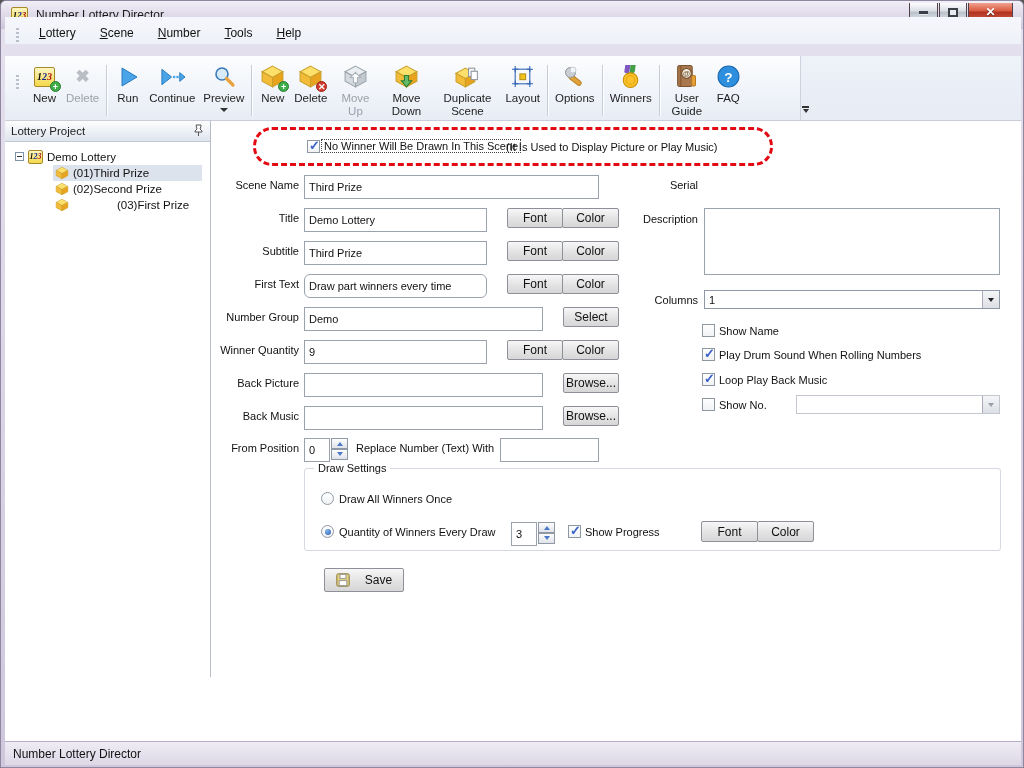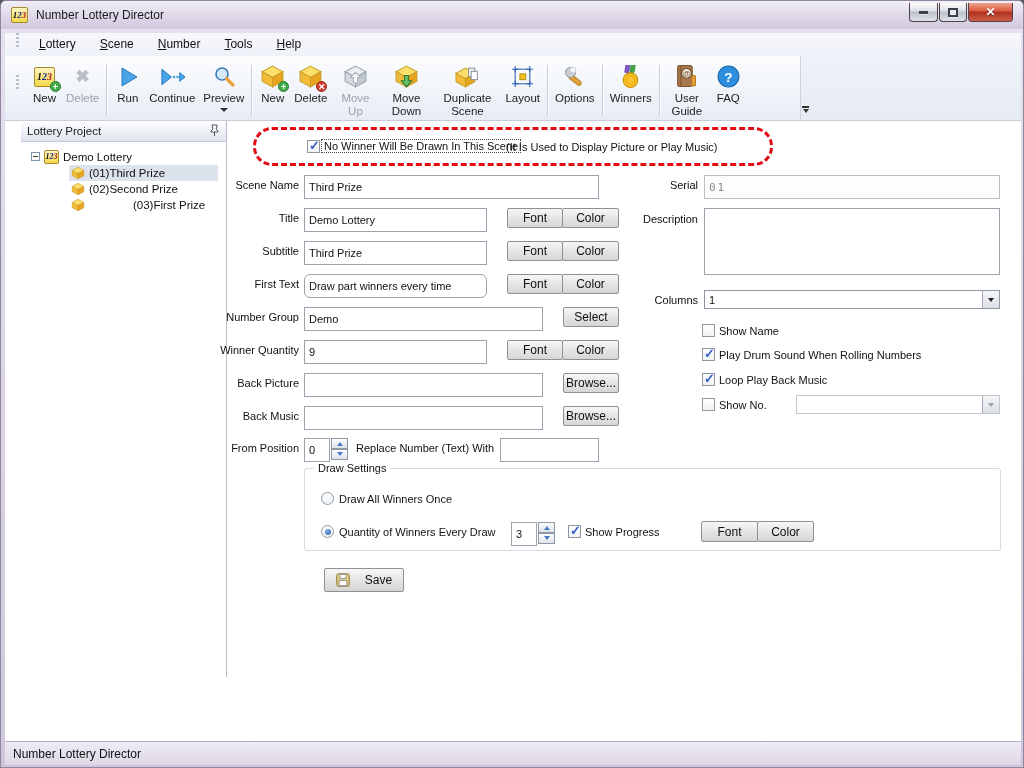--- a/index.html
+++ b/index.html
@@ -22,22 +22,22 @@
   .wbtn { height:19px; margin-top:2px; border:1px solid #50414d; border-top:none;
     border-radius:0 0 4px 4px; display:flex; align-items:center; justify-content:center;
     background:linear-gradient(#fdfdfd,#d9dee4 45%,#b9c1c9 50%,#dde2e7); }
   .wbtn.min { width:29px; } .wbtn.max { width:28px; margin-left:1px; }
   .wbtn.close { width:45px; margin-left:1px;
     background:linear-gradient(#f0a28f,#d9573b 45%,#b03020 50%,#cc5c45); }
   .glyph-min { width:9px; height:3px; background:#3a4049; box-shadow:0 1px 0 #fff8; }
   .glyph-max { width:10px; height:9px; border:2px solid #3a4049; box-shadow:0 1px 0 #fff8; background:#e8ecf0; }
   .glyph-close { color:#fff; font-weight:bold; font-size:12px; text-shadow:0 1px 1px #0008; }
   
-  .menubar { position:absolute; left:4px; top:32px; width:1016px; height:27px;
-    background:linear-gradient(#f6f7fc,#eef1f8); display:flex; align-items:flex-start; }
+  .menubar { position:absolute; left:4px; top:16px; width:1016px; height:27px;
+    background:linear-gradient(#f6f7fc,#eef1f8); display:flex; align-items:flex-end; }
   .grip { width:3px; height:16px; margin:0 8px 0 11px;
     background:repeating-linear-gradient(#b9c0cc 0 2px, transparent 2px 4px); }
   .mitem { padding:4px 12px; font-size:12px; }
   .mitem u { text-decoration:underline; }
   
   .toolbar { position:absolute; left:4px; top:55px; width:1016px; height:64px;
     background:linear-gradient(#eef2f9,#e6ebf4); }
   .tb-raised { position:absolute; left:0; top:0; width:796px; height:64px;
     background:linear-gradient(#fcfdfe,#e7ecf5); border-right:1px solid #ccd2de;
     display:flex; align-items:flex-start; padding-top:5px; }
@@ -56,21 +56,21 @@
   .overflow-caret .bar { display:block; width:7px; height:1.5px; background:#333; margin:0 auto 1px; }
   .overflow-caret .tri { display:block; border:3.5px solid transparent; border-top:4px solid #333; margin:0 auto; width:0; }
   .tile123 { width:21px; height:20px; background:linear-gradient(#fdf6c3,#f3d84a);
     border:1px solid #a8892a; border-radius:2px; font:italic bold 10px "Liberation Serif",serif;
     display:flex; align-items:center; justify-content:center; }
   .tile123 i { color:#1a2a8a; } .tile123 u { text-decoration:none; color:#b01818; }
   .tile123.small { width:15px; height:14px; font-size:8px; }
   .bigx { font-size:17px; font-weight:bold; color:#b9bdc4; }
   
   .bodybg { position:absolute; left:4px; top:119px; width:1016px; height:621px; background:#fff; border-top:1px solid #c8cdd8; }
-  .sidebar { position:absolute; left:20px; top:120px; width:206px; height:556px;
+  .sidebar { position:absolute; left:4px; top:120px; width:206px; height:556px;
     background:#fff; border-right:1px solid #b7bdc9; }
   .sheader { height:21px; background:linear-gradient(#fdfdfe,#dfe5ee);
     border-bottom:1px solid #c4cad5; display:flex; align-items:center; padding:0 6px; font-size:11.5px; color:#222; }
   .sheader .sp { flex:1; }
   .trow { position:absolute; display:flex; align-items:center; gap:4px; height:17px; font-size:11.5px; }
   .expander { width:9px; height:9px; border:1px solid #7f93a8; background:#fff; position:relative; }
   .expander::after { content:""; position:absolute; left:1px; right:1px; top:3px; height:1px; background:#333; }
   .titem { position:absolute; left:48px; right:8px; height:16px; display:flex; align-items:center; gap:4px; padding:0 2px; font-size:11.5px; }
   .titem.selected { background:#dde3ed; }
   
@@ -416,21 +416,20 @@
   <span class="flabel" style="left:186px; top:441px;">From Position</span>
   <input class="tb" style="left: 303px; top: 437px; width: 26px;" value="0">
   <span class="spin" style="left:330px; top:437px; height:19px;">
       <b class="up"></b>
       <b class="dn"></b>
     </span>
   <span class="clabel" style="left:355px; top:441px;">Replace Number (Text) With</span>
   <input class="tb" style="left: 499px; top: 437px; width: 99px;" value="">
 
   <span class="rlabel" style="top:178px;">Serial</span>
-  <input class="tb dis mono" style="left: 703px; top: 174px; width: 296px;" disabled="" value="01">
 
   <span class="rlabel" style="top:212px;">Description</span>
   <textarea class="ta" style="left: 703px; top: 207px; width: 296px; height: 67px;"></textarea>
 
   <span class="rlabel" style="top:293px;">Columns</span>
   <span class="combo" style="left:703px; top:289px; width:296px;">
     <span class="val">1</span>
     <span class="arrowbtn"></span>
   </span>
 

